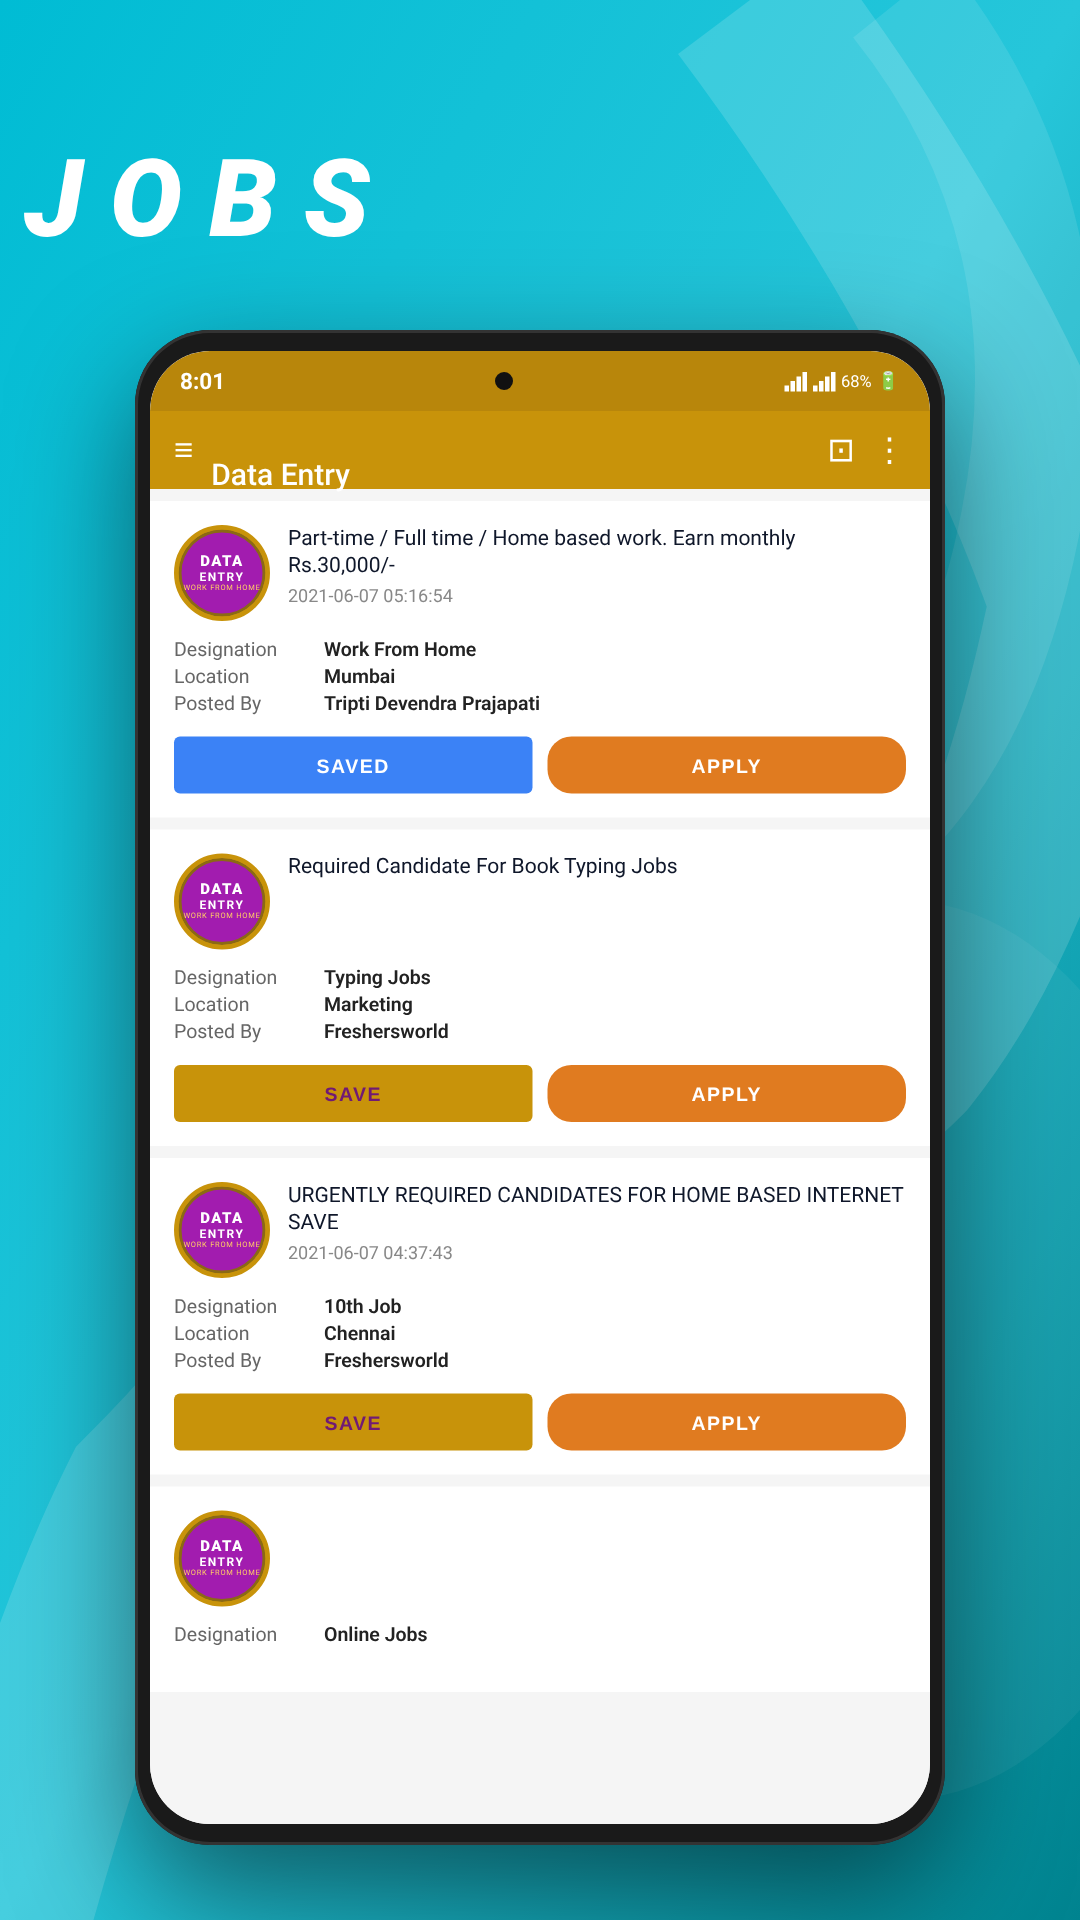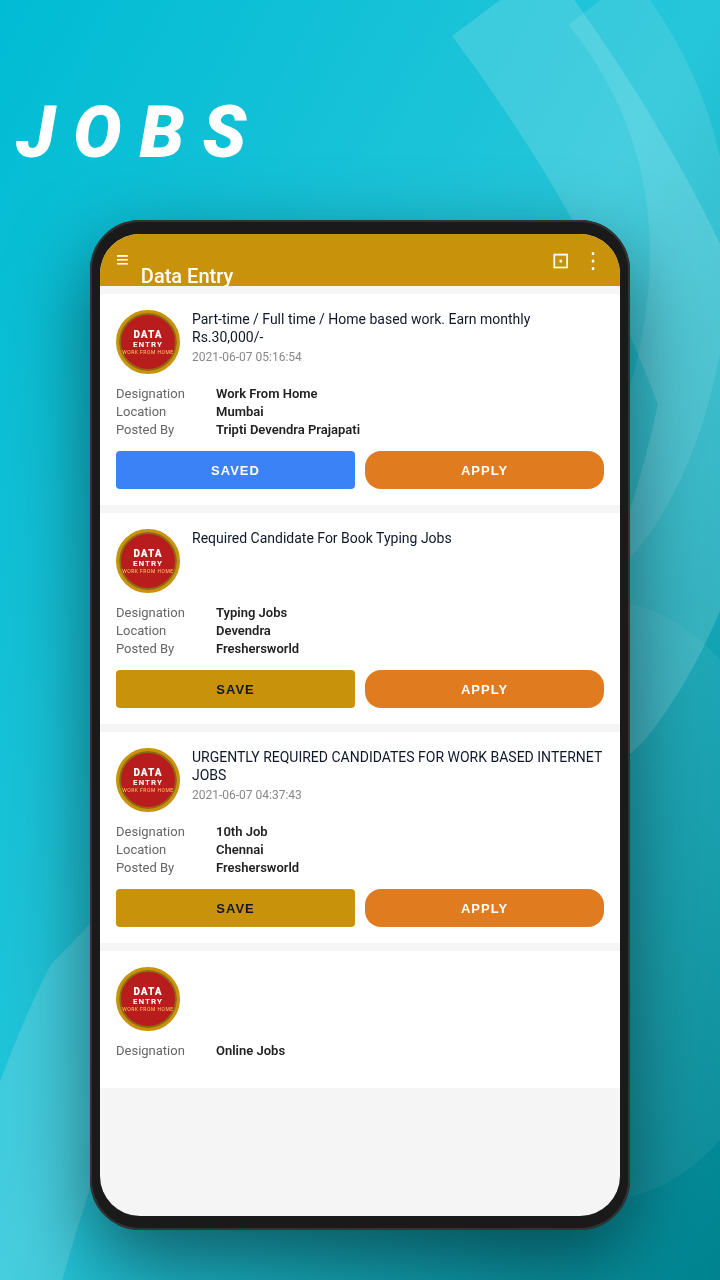--- a/index.html
+++ b/index.html
@@ -152,21 +152,21 @@
       flex-direction: column;
       align-items: center;
       justify-content: center;
       overflow: hidden;
     }
 
     .logo-inner {
       width: 58px;
       height: 58px;
       border-radius: 50%;
-      background: #b91c1c;
+      background: #a21caf;
       border: 2px solid #8b6914;
       display: flex;
       flex-direction: column;
       align-items: center;
       justify-content: center;
       text-align: center;
     }
 
     .logo-data {
       color: white;
@@ -229,21 +229,21 @@
 
     .job-actions {
       display: flex;
       gap: 10px;
     }
 
     .btn-save {
       flex: 1;
       height: 38px;
       background: #c8930a;
-      color: #0f172a;
+      color: #701a75;
       border: none;
       border-radius: 4px;
       font-size: 13px;
       font-weight: bold;
       letter-spacing: 1px;
       cursor: pointer;
     }
 
     .btn-saved {
       flex: 1;
@@ -307,20 +307,40 @@
   <path d="M500 0 Q650 200 720 400 Q680 600 600 700 Q500 800 400 750 Q300 700 250 800 Q200 900 100 1000 Q50 1100 0 1280" fill="none" stroke="rgba(255,255,255,0.15)" stroke-width="120"></path>
   <path d="M600 0 Q720 150 680 350 Q640 550 500 600 Q400 650 350 750" fill="none" stroke="rgba(255,255,255,0.1)" stroke-width="80"></path>
   <ellipse cx="600" cy="900" rx="200" ry="300" fill="rgba(255,255,255,0.05)"></ellipse>
 </svg>
 
 <div class="jobs-title">JOBS</div>
 
 <div class="phone-frame">
   <div class="phone-screen">
 
+    <div class="status-bar">
+      <span class="status-time">8:01</span>
+      <div class="status-camera"></div>
+      <div class="status-icons">
+        <div class="signal-bars">
+          <span style="height:4px"></span>
+          <span style="height:7px"></span>
+          <span style="height:10px"></span>
+          <span style="height:13px"></span>
+        </div>
+        <div class="signal-bars">
+          <span style="height:4px"></span>
+          <span style="height:7px"></span>
+          <span style="height:10px"></span>
+          <span style="height:13px"></span>
+        </div>
+        <span class="battery">68%</span>
+        <span>🔋</span>
+      </div>
+    </div>
 
     <div class="top-bar">
       <span class="top-bar-icon">≡</span>
       <span class="top-bar-title">Data Entry</span>
       <span class="top-bar-icon">⊡</span>
       <span class="top-bar-icon">⋮</span>
     </div>
 
     <div class="content-area">
 
@@ -371,21 +391,21 @@
             <div class="job-title">Required Candidate For Book Typing Jobs</div>
           </div>
         </div>
         <div class="job-details">
           <div class="detail-row">
             <span class="detail-label">Designation</span>
             <span class="detail-value">Typing Jobs</span>
           </div>
           <div class="detail-row">
             <span class="detail-label">Location</span>
-            <span class="detail-value">Devendra</span>
+            <span class="detail-value">Marketing</span>
           </div>
           <div class="detail-row">
             <span class="detail-label">Posted By</span>
             <span class="detail-value">Freshersworld</span>
           </div>
         </div>
         <div class="job-actions">
           <button class="btn-save">SAVE</button>
           <button class="btn-apply">APPLY</button>
         </div>
@@ -394,21 +414,21 @@
       <div class="job-card">
         <div class="job-header">
           <div class="job-logo">
             <div class="logo-inner">
               <div class="logo-data">DATA</div>
               <div class="logo-entry">ENTRY</div>
               <div class="logo-subtitle">WORK FROM HOME</div>
             </div>
           </div>
           <div class="job-title-section">
-            <div class="job-title">URGENTLY REQUIRED CANDIDATES FOR WORK BASED INTERNET JOBS</div>
+            <div class="job-title">URGENTLY REQUIRED CANDIDATES FOR HOME BASED INTERNET SAVE</div>
             <div class="job-date">2021-06-07 04:37:43</div>
           </div>
         </div>
         <div class="job-details">
           <div class="detail-row">
             <span class="detail-label">Designation</span>
             <span class="detail-value">10th Job</span>
           </div>
           <div class="detail-row">
             <span class="detail-label">Location</span>

